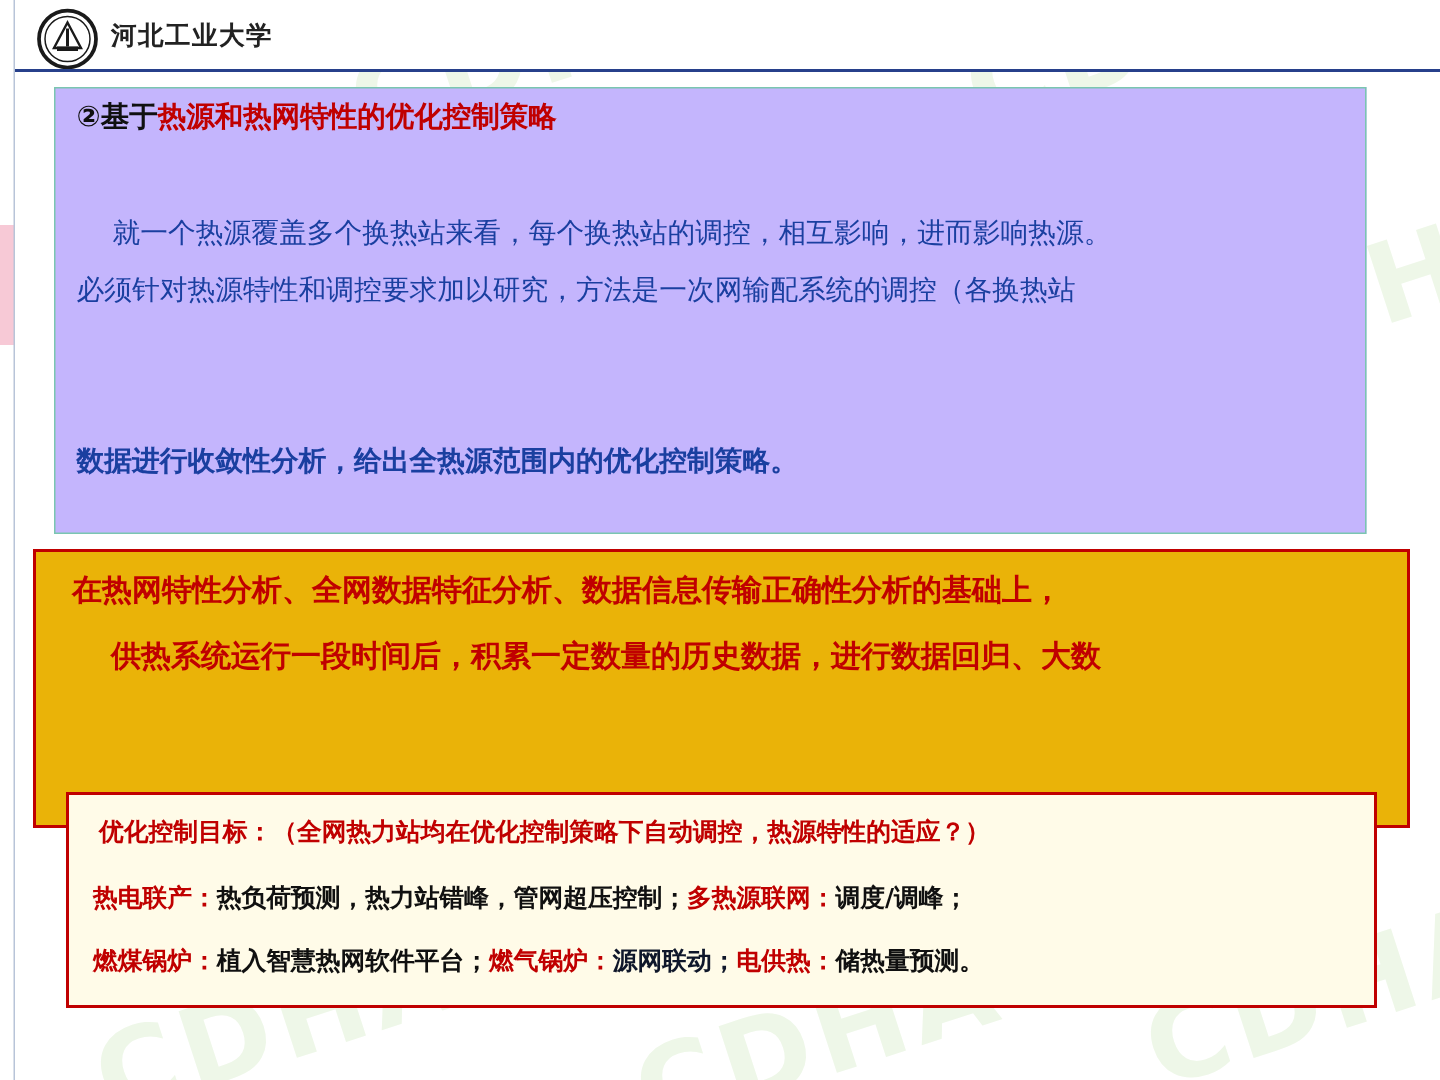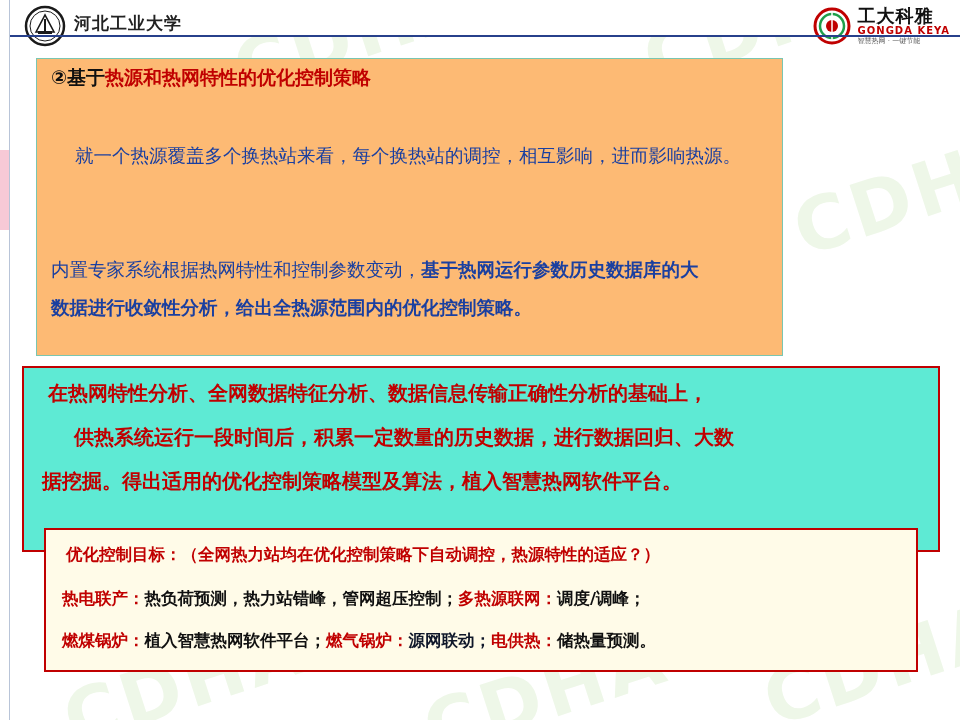--- a/index.html
+++ b/index.html
@@ -31,21 +31,21 @@
     font-size:74px;
     letter-spacing:4px;
     transform:rotate(-18deg);
     user-select:none;
     pointer-events:none;
     z-index:0;
   }
 
   
   .header{
-    position:absolute;left:10px;top:0;width:950px;height:37px;
+    position:absolute;left:10px;top:0;width:950px;height:48px;
     background:#ffffff;
     z-index:3;
   }
   .header .rule{
     position:absolute;left:0;bottom:0;width:950px;height:2px;background:#27408b;
   }
   .logo-left{
     position:absolute;left:14px;top:5px;width:42px;height:42px;
   }
   .logo-left svg{display:block;}
@@ -61,26 +61,26 @@
   .gk-text{display:flex;flex-direction:column;line-height:1.05;}
   .gk-cn{font-size:18px;font-weight:bold;color:#111;letter-spacing:1px;}
   .gk-en{font-size:10px;font-weight:bold;color:#c00000;letter-spacing:1px;}
   .gk-slogan{font-size:7px;color:#555;letter-spacing:0px;margin-top:2px;}
 
   
   .box{
     position:absolute;z-index:2;box-sizing:border-box;
   }
   #box1{
-    left:36px;top:58px;width:747px;height:298px;
-    background:#fdba74;border:1px solid #7ac6b0;
+    left:36px;top:58px;width:875px;height:298px;
+    background:#c4b5fd;border:1px solid #7ac6b0;
   }
   #box2{
     left:22px;top:366px;width:918px;height:186px;
-    background:#5eead4;border:2px solid #c00000;padding-left:34px;
+    background:#eab308;border:2px solid #c00000;padding-left:34px;
   }
   #box3{
     left:44px;top:528px;width:874px;height:144px;
     background:#fffbe8;border:2px solid #c00000;
   }
 
   .line-txt{
     font-size:18.5px;
     line-height:34px;
     white-space:nowrap;
@@ -130,55 +130,37 @@
     <svg width="42" height="42" viewBox="0 0 42 42">
       <circle cx="21" cy="21" r="19" fill="none" stroke="#1a1a1a" stroke-width="2.5"></circle>
       <circle cx="21" cy="21" r="15" fill="none" stroke="#1a1a1a" stroke-width="1"></circle>
       <path d="M12 27 L21 10 L30 27 Z" fill="none" stroke="#1a1a1a" stroke-width="1.6"></path>
       <rect x="14" y="26" width="14" height="3" fill="#1a1a1a"></rect>
       <rect x="20" y="14" width="2" height="12" fill="#1a1a1a"></rect>
     </svg>
   </div>
   <div class="univ-name">河北工业大学</div>
 
-  <div class="logo-right">
-    <div class="gk-mark">
-      <svg width="40" height="40" viewBox="0 0 40 40">
-        <circle cx="20" cy="20" r="17" fill="none" stroke="#c00000" stroke-width="3"></circle>
-        <path d="M8 20 a12 12 0 0 1 24 0 a12 12 0 0 1 -24 0" fill="none" stroke="#1f9e4a" stroke-width="2.5"></path>
-        <circle cx="20" cy="20" r="6" fill="#c00000"></circle>
-        <path d="M20 6 L20 34" stroke="#ffffff" stroke-width="1.5"></path>
-      </svg>
-    </div>
-    <div class="gk-text">
-      <span class="gk-cn">工大科雅</span>
-      <span class="gk-en">GONGDA KEYA</span>
-      <span class="gk-slogan">智慧热网 · 一键节能</span>
-    </div>
-  </div>
   <div class="rule"></div>
 </div>
 
 <div class="box" id="box1">
   <div class="b1-title">
     <span class="c-black">②</span><span class="c-black">基于</span><span class="c-red">热源和热网特性的优化控制策略</span>
   </div>
 
   <div class="b1-p line-txt" style="top:80px;margin-left:24px;">就一个热源覆盖多个换热站来看，每个换热站的调控，相互影响，进而影响热源。</div>
+  <div class="b1-p line-txt" style="top:118px;">必须针对热源特性和调控要求加以研究，方法是一次网输配系统的调控（各换热站</div>
 
-  <div class="b1-p line-txt" style="top:194px;">
-    <span>    内置专家系统根据热网特性和控制参数变动，</span><span class="bold">基于热网运行参数历史数据库的大</span>
-  </div>
   <div class="b1-p line-txt bold" style="top:232px;">数据进行收敛性分析，给出全热源范围内的优化控制策略。</div>
 </div>
 
 <div class="box" id="box2">
   <div class="b2-line" style="top:12px;left:24px;">在热网特性分析、全网数据特征分析、数据信息传输正确性分析的基础上，</div>
   <div class="b2-line" style="top:56px;margin-left:32px;">供热系统运行一段时间后，积累一定数量的历史数据，进行数据回归、大数</div>
-  <div class="b2-line" style="top:100px;">据挖掘。得出适用的优化控制策略模型及算法，植入智慧热网软件平台。</div>
 </div>
 
 <div class="box" id="box3">
   <div class="b3-line c-red" style="top:14px;left:20px;">优化控制目标：（全网热力站均在优化控制策略下自动调控，热源特性的适应？）</div>
 
   <div class="b3-line" style="top:58px;">
     <span class="c-red">热电联产：</span><span class="c-black">热负荷预测，热力站错峰，管网超压控制；</span><span class="c-red">多热源联网：</span><span class="c-black">调度/调峰；</span>
   </div>
 
   <div class="b3-line" style="top:100px;">

